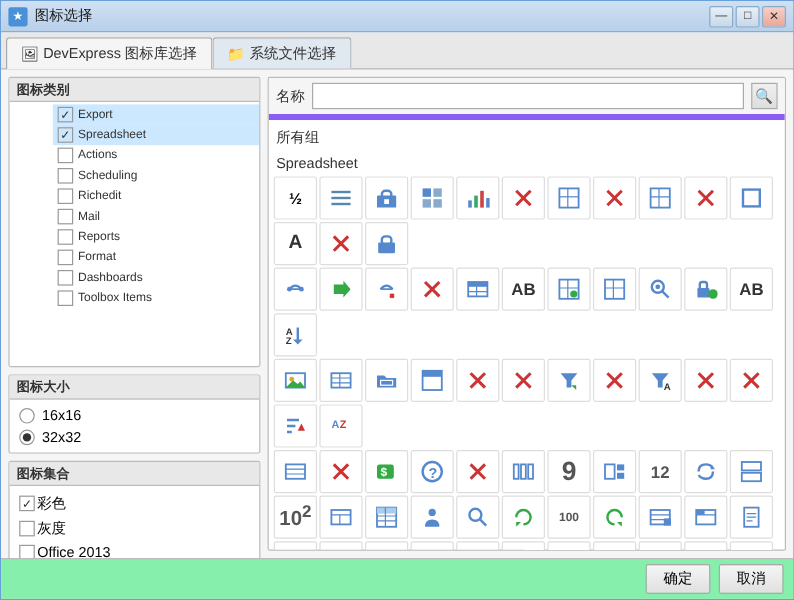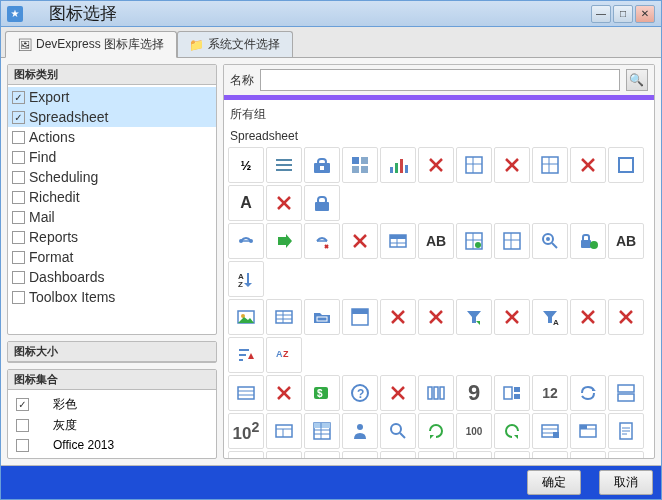--- a/index.html
+++ b/index.html
@@ -38,23 +38,22 @@
       height: 16px;
       background: #4a90d9;
       border-radius: 2px;
       display: inline-flex;
       align-items: center;
       justify-content: center;
       font-size: 10px;
       color: white;
     }
     .title-text {
-      font-size: 17px;
+      font-size: 12px;
       color: #1a1a1a;
-      margin-left: 20px;
     }
     .title-controls {
       display: flex;
       gap: 2px;
     }
     .title-btn {
       width: 20px;
       height: 18px;
       background: linear-gradient(to bottom, #e8f0f8, #c8d8e8);
       border: 1px solid #8aabcb;
@@ -139,21 +138,22 @@
       overflow-y: auto;
       padding: 2px 0;
     }
     .category-item {
       padding: 2px 8px 2px 4px;
       cursor: pointer;
       display: flex;
       align-items: center;
       gap: 4px;
       color: #333;
-      font-size: 14px;
+      font-size: 10px;
+      margin-left: 36px;
     }
     .category-item.selected { background: #cce8ff; }
     .category-check {
       width: 13px;
       height: 13px;
       border: 1px solid #999;
       display: flex;
       align-items: center;
       justify-content: center;
       font-size: 10px;
@@ -188,21 +188,21 @@
       border-radius: 50%;
       background: #333;
     }
 
     .collection-list {
       padding: 4px;
     }
     .collection-item {
       display: flex;
       align-items: center;
-      gap: 24px;
+      gap: 2px;
       padding: 2px 4px;
       cursor: pointer;
     }
 
     .right-panel {
       flex: 1;
       display: flex;
       flex-direction: column;
       border: 1px solid #bbb;
       background: white;
@@ -273,22 +273,22 @@
     
     ::-webkit-scrollbar { width: 12px; height: 12px; }
     ::-webkit-scrollbar-track { background: #f0f0f0; }
     ::-webkit-scrollbar-thumb { background: #c0c0c0; border: 1px solid #aaa; }
 
     .bottom-bar {
       border-top: 1px solid #bbb;
       padding: 4px 8px;
       display: flex;
       justify-content: flex-end;
-      gap: 18px;
-      background: #1d4ed8;
+      gap: 7px;
+      background: #86efac;
     }
     .bottom-btn {
       padding: 3px 14px;
       border: 1px solid #aaa;
       background: linear-gradient(to bottom, #f5f5f5, #e0e0e0);
       cursor: pointer;
       font-size: 12px;
       border-radius: 2px;
     }
   </style>
@@ -334,24 +334,20 @@
           <div class="category-item selected">
             <div class="category-check checked"></div>
             <span>Spreadsheet</span>
           </div>
           <div class="category-item">
             <div class="category-check"></div>
             <span>Actions</span>
           </div>
           <div class="category-item">
             <div class="category-check"></div>
-            <span>Find</span>
-          </div>
-          <div class="category-item">
-            <div class="category-check"></div>
             <span>Scheduling</span>
           </div>
           <div class="category-item">
             <div class="category-check"></div>
             <span>Richedit</span>
           </div>
           <div class="category-item">
             <div class="category-check"></div>
             <span>Mail</span>
           </div>
@@ -374,20 +370,30 @@
           <div class="category-item">
             
             
           </div>
 
         </div>
       </div>
 
       <div class="panel-box">
         <div class="panel-label">图标大小</div>
+        <div class="size-list">
+          <div class="size-item">
+            <div class="radio-box"></div>
+            <span>16x16</span>
+          </div>
+          <div class="size-item">
+            <div class="radio-box checked"></div>
+            <span>32x32</span>
+          </div>
+        </div>
       </div>
 
       <div class="panel-box">
         <div class="panel-label">图标集合</div>
         <div class="collection-list">
           <div class="collection-item">
             <div class="category-check checked"></div>
             <span>彩色</span>
           </div>
           <div class="collection-item">

